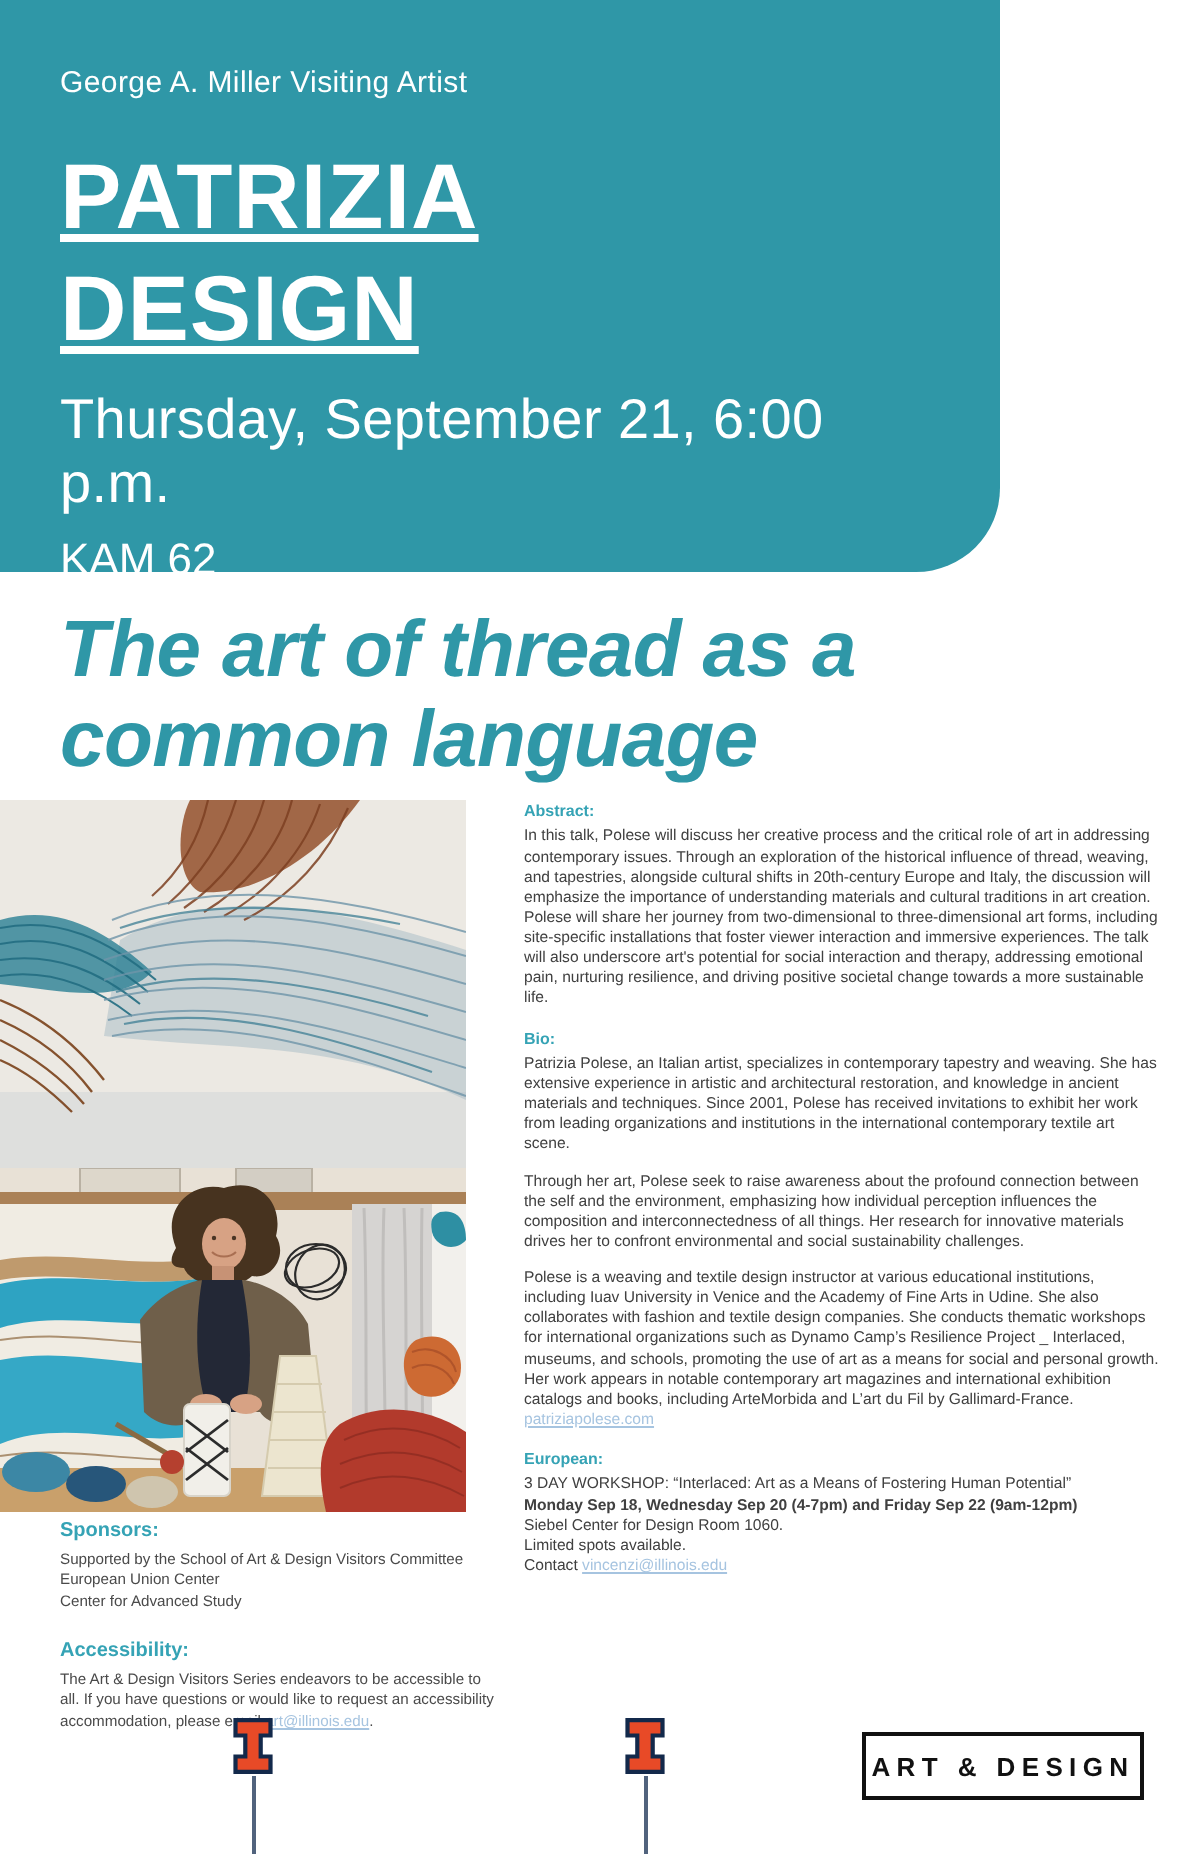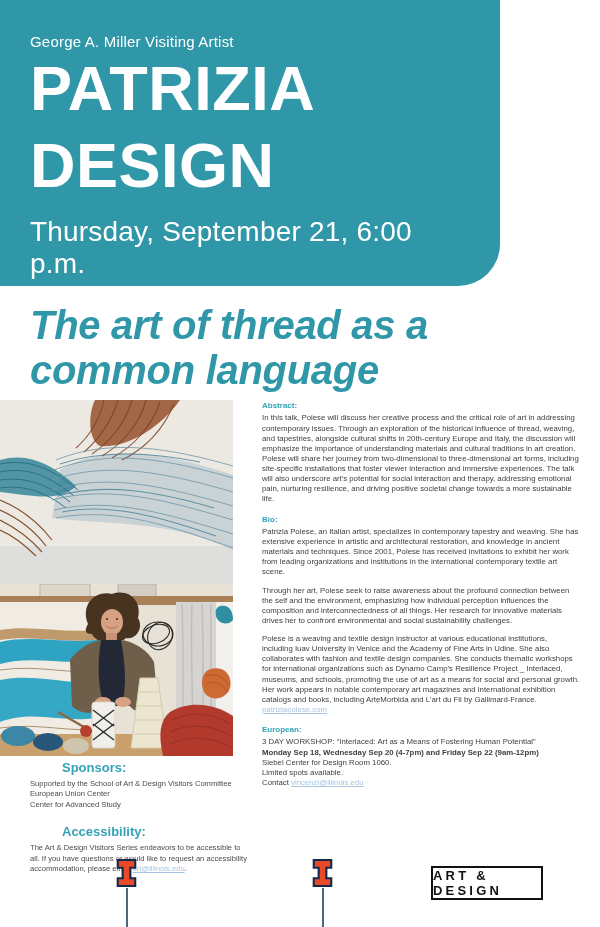--- a/index.html
+++ b/index.html
@@ -8,21 +8,21 @@
     position:relative; width:600px; height:927px; background:#ffffff;
     font-family:"Liberation Sans", sans-serif; overflow:hidden;
   }
   
   .hero {
     position:absolute; left:0; top:0; width:500px; height:286px;
     background:#2F97A7; border-bottom-right-radius:42px;
     padding:33px 30px 0 30px; color:#ffffff;
   }
   .hero-eyebrow { font-size:15px; font-weight:400; letter-spacing:.2px; }
-  .hero-name { font-size:63px; font-weight:700; line-height:1.22; letter-spacing:.5px; }
+  .hero-name { margin-top:20px; font-size:46px; font-weight:700; line-height:1.22; letter-spacing:.5px;text-decoration:underline; }
   .hero-datetime { margin-top:12px; font-size:28px; font-weight:400; letter-spacing:.2px; }
   .hero-location { margin-top:9px; font-size:22px; font-weight:400; }
   
   .talk-title {
     position:absolute; left:30px; top:303px; width:480px;
     color:#2F97A7; font-size:40px; font-weight:700; font-style:italic;
     line-height:1.12; letter-spacing:-.3px;
   }
   
   .photo-col { position:absolute; left:0; top:400px; width:233px; }
@@ -36,33 +36,33 @@
   .right-col p { margin-bottom:8px; }
   .right-col .sec { margin-bottom:10px; }
   .wk-line { display:block; }
   .wk-bold { font-weight:700; }
   a.lnk { color:#A6C4E0; text-decoration:underline; cursor:pointer; }
   
   .left-info {
     position:absolute; left:30px; top:759px; width:218px;
     font-size:7.6px; line-height:1.38; color:#4a4a4a;
   }
-  .left-info .sec-label { font-size:13px;margin-left:32px; }
+  .left-info .sec-label { font-size:10px; }
   .left-info .block + .block { margin-top:13px; }
   .sponsor-line { white-space:nowrap; }
   
   .logo-group { position:absolute; display:flex; align-items:flex-end;flex-direction:column; }
   .logo-divider { width:1.5px; height:40px; background:#51637d; margin:0 9px; }
   .logo-text { color:#13294B; }
   .logo-line { font-size:13.5px; font-weight:700; line-height:1.1; }
   .logo-subline { font-size:4.4px; font-weight:700; letter-spacing:.25px; margin-top:3px; }
   .logo1 { left:25px; top:858px; }
   .logo2 { left:221px; top:858px; }
   .ad-box {
-    position:absolute; left:431px; top:866px; width:112px; height:34px;
+    position:absolute; left:431px; top:866px; width:141px; height:34px;
     border:2.5px solid #111111; display:flex; align-items:center; justify-content:center;
     color:#111111; font-size:13px; font-weight:700; letter-spacing:3.2px; background:#ffffff;
   }
 </style>
 </head>
 <body>
 
 <div class="poster">
 
   <div class="hero">

